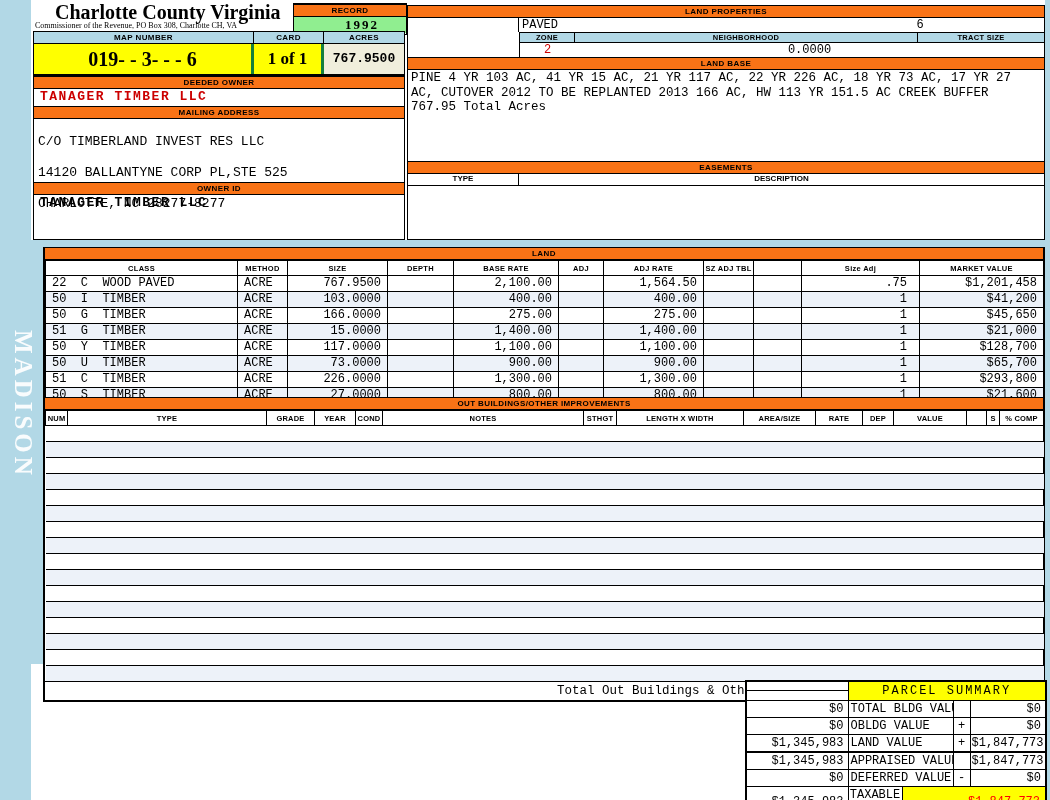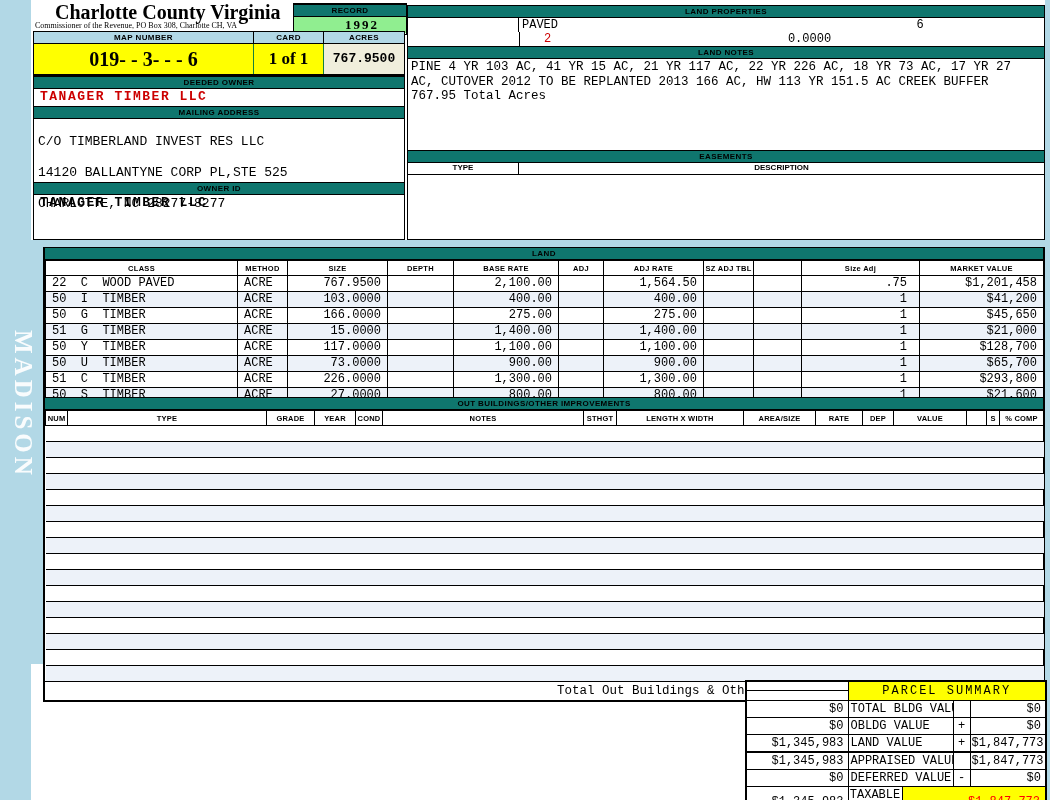--- a/index.html
+++ b/index.html
@@ -7,39 +7,39 @@
         font-family:"Liberation Mono",monospace;color:#000;}
   
   .strip-left{position:absolute;left:0;top:0;width:31px;height:800px;background:#b2d8e6;}
   .gutter{position:absolute;left:31px;top:240px;width:12px;height:424px;background:#b2d8e6;}
   .band-mid{position:absolute;left:31px;top:240px;width:1019px;height:7px;background:#b2d8e6;}
   .strip-right{position:absolute;left:1045px;top:0;width:5px;height:800px;background:#b2d8e6;}
   .district{position:absolute;left:9px;top:330px;height:140px;writing-mode:vertical-rl;
             font-family:"Liberation Serif",serif;font-weight:600;font-size:25px;letter-spacing:4px;
             color:rgba(255,255,255,0.92);}
   
-  .bar{background:#0f766e;border-top:1px solid #000;border-bottom:1px solid #000;
+  .bar{background:#f97316;border-top:1px solid #000;border-bottom:1px solid #000;
        font:bold 8px "Liberation Sans",sans-serif;letter-spacing:.4px;text-align:center;
        line-height:11px;height:11px;}
   .bold{font-weight:bold;}
   
   .titlebox{position:absolute;left:33px;top:2px;width:260px;height:29px;background:#fff;}
   .county-title{font-family:"Liberation Serif",serif;font-size:20px;font-weight:600;line-height:20px;padding-left:22px;}
   .county-sub{font-family:Liberation Serif, serif;font-size:8px;line-height:8px;padding-left:2px;}
   .recordbox{position:absolute;left:293px;top:3px;width:112px;height:30px;border:1px solid #000;background:#fff;}
   .record-val{background:#90ee90;font:bold 13px "Liberation Serif",serif;text-align:center;line-height:16px;height:16px;letter-spacing:2px;padding-left:24px;}
   
   .leftbox{position:absolute;left:33px;top:31px;width:372px;height:209px;border:1px solid #000;border-top:none;background:#fff;box-sizing:border-box;}
   .frow{display:flex;}
   .fcell{box-sizing:border-box;}
   .hdrrow .fcell{background:#b2d8e6;border-top:1px solid #000;border-bottom:1px solid #000;border-right:1px solid #000;
        font:bold 8px "Liberation Sans",sans-serif;letter-spacing:.4px;text-align:center;line-height:12px;height:13px;}
   .hdrrow .fcell:last-child{border-right:none;}
   .valrow{height:30px;border-bottom:2px solid #000;}
-  .valrow .fcell{border-right:1px solid #15803d;text-align:center;}
+  .valrow .fcell{border-right:3px solid #15803d;text-align:center;}
   .valrow .fcell:last-child{border-right:none;}
   .w220{width:220px;}.w70{width:70px;}.w80{flex:1;}
   .yellow{background:#ffff00;}
   .cream{background:#f0eedc;}
   .mapnum{font-family:"Liberation Serif",serif;font-weight:bold;font-size:20px;line-height:30px;white-space:pre;}
   .cardval{font-family:"Liberation Serif",serif;font-weight:bold;font-size:17px;line-height:30px;}
   .acresval{font:bold 13px "Liberation Mono",monospace;line-height:30px;}
   .ownerline{height:17px;line-height:17px;font:bold 13px "Liberation Mono",monospace;padding-left:6px;letter-spacing:1.5px;white-space:pre;}
   .red{color:#cc0000;}
   .addr{height:48px;font:13px "Liberation Mono",monospace;}
@@ -145,24 +145,30 @@
     <div class="bar" style="border-top:none;">LAND PROPERTIES</div>
     <div class="lp-val">
       <div class="fcell cw1" style="border-right:1px solid #000;"></div>
       <div class="fcell cw2" style="padding-left:3px;">PAVED</div>
       <div class="fcell cw3"></div>
       <div class="fcell cw4"></div>
       <div class="fcell cw5" style="text-align:center;">6</div>
     </div>
     <div class="lp-sub">
       <div class="sub-spacer"></div>
+      <div class="hcell zw">ZONE</div>
+      <div class="hcell nw">NEIGHBORHOOD</div>
+      <div class="hcell tw">TRACT SIZE</div>
+    </div>
+    <div class="lp-sub">
+      <div class="sub-spacer"></div>
       <div class="vcell zw zoneval">2</div>
       <div class="vcell tw" style="text-align:center;">0.0000</div>
     </div>
-    <div class="bar">LAND NOTES</div>
+    <div class="bar">LAND BASE</div>
     <div class="notes">PINE 4 YR 103 AC, 41 YR 15 AC, 21 YR 117 AC, 22 YR 226 AC, 18 YR 73 AC, 17 YR 27
 AC, CUTOVER 2012 TO BE REPLANTED 2013 166 AC, HW 113 YR 151.5 AC CREEK BUFFER
 767.95 Total Acres</div>
     <div class="bar">EASEMENTS</div>
     <div class="ease-hdr">
       <div class="fcell ease-type">TYPE</div>
       <div class="fcell ease-desc">DESCRIPTION</div>
     </div>
     <div class="ease-empty"></div>
   </div>

